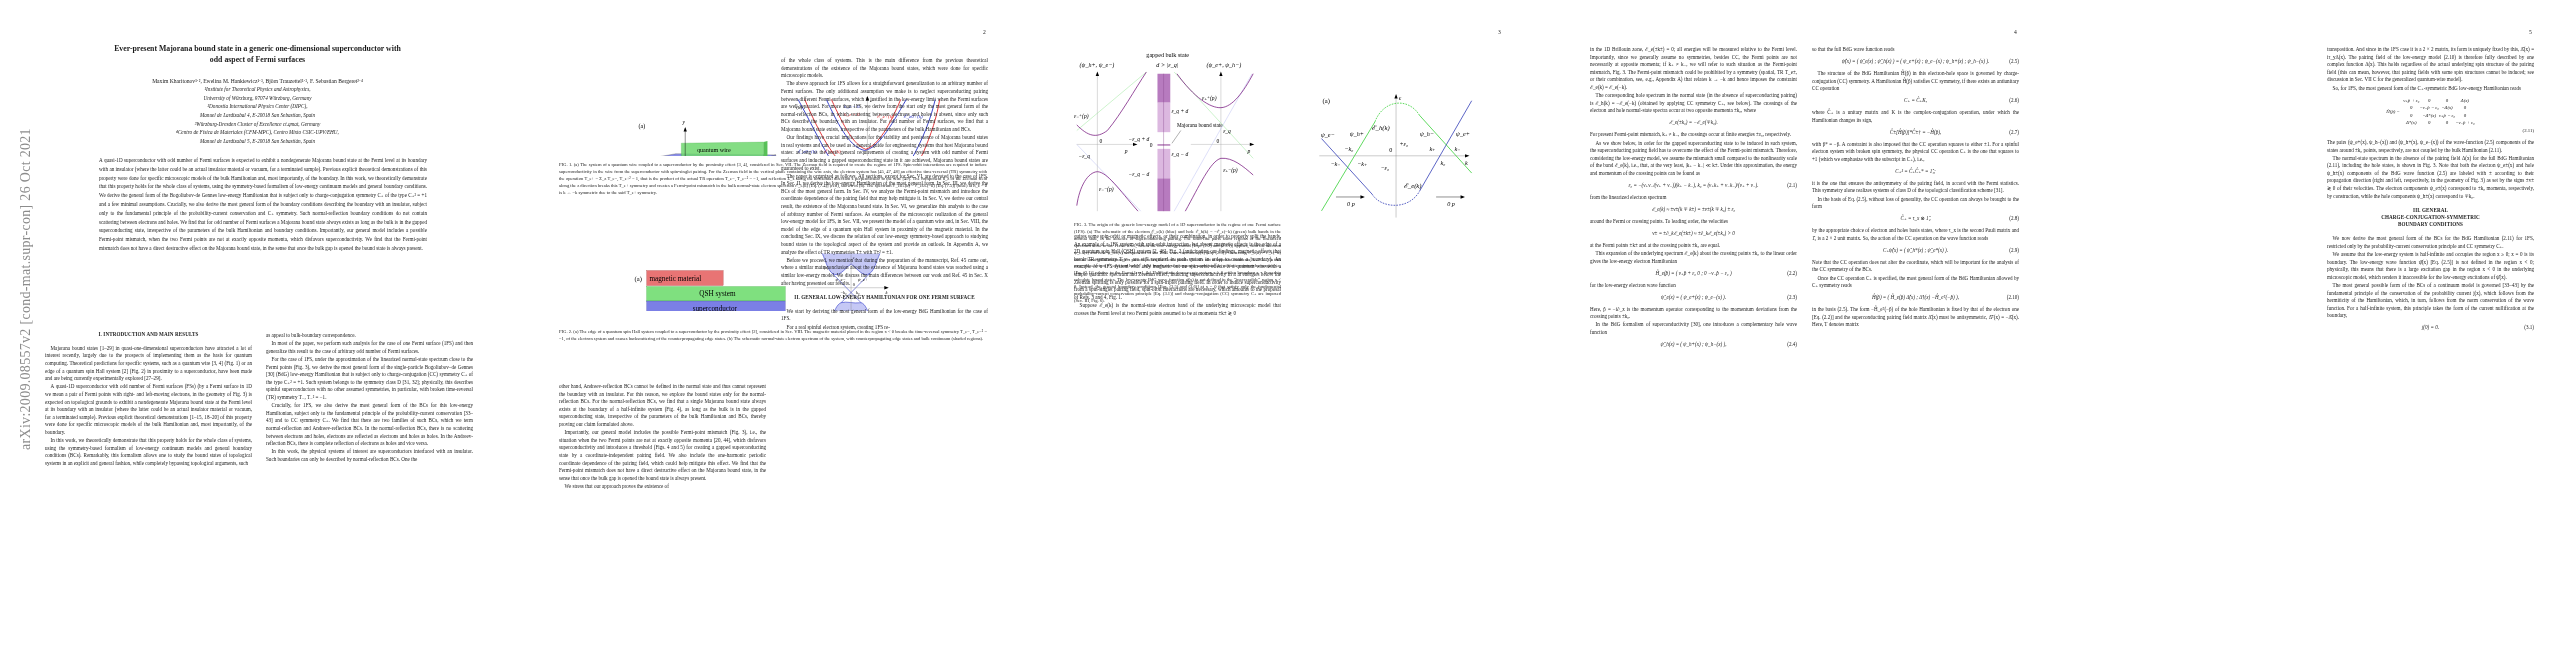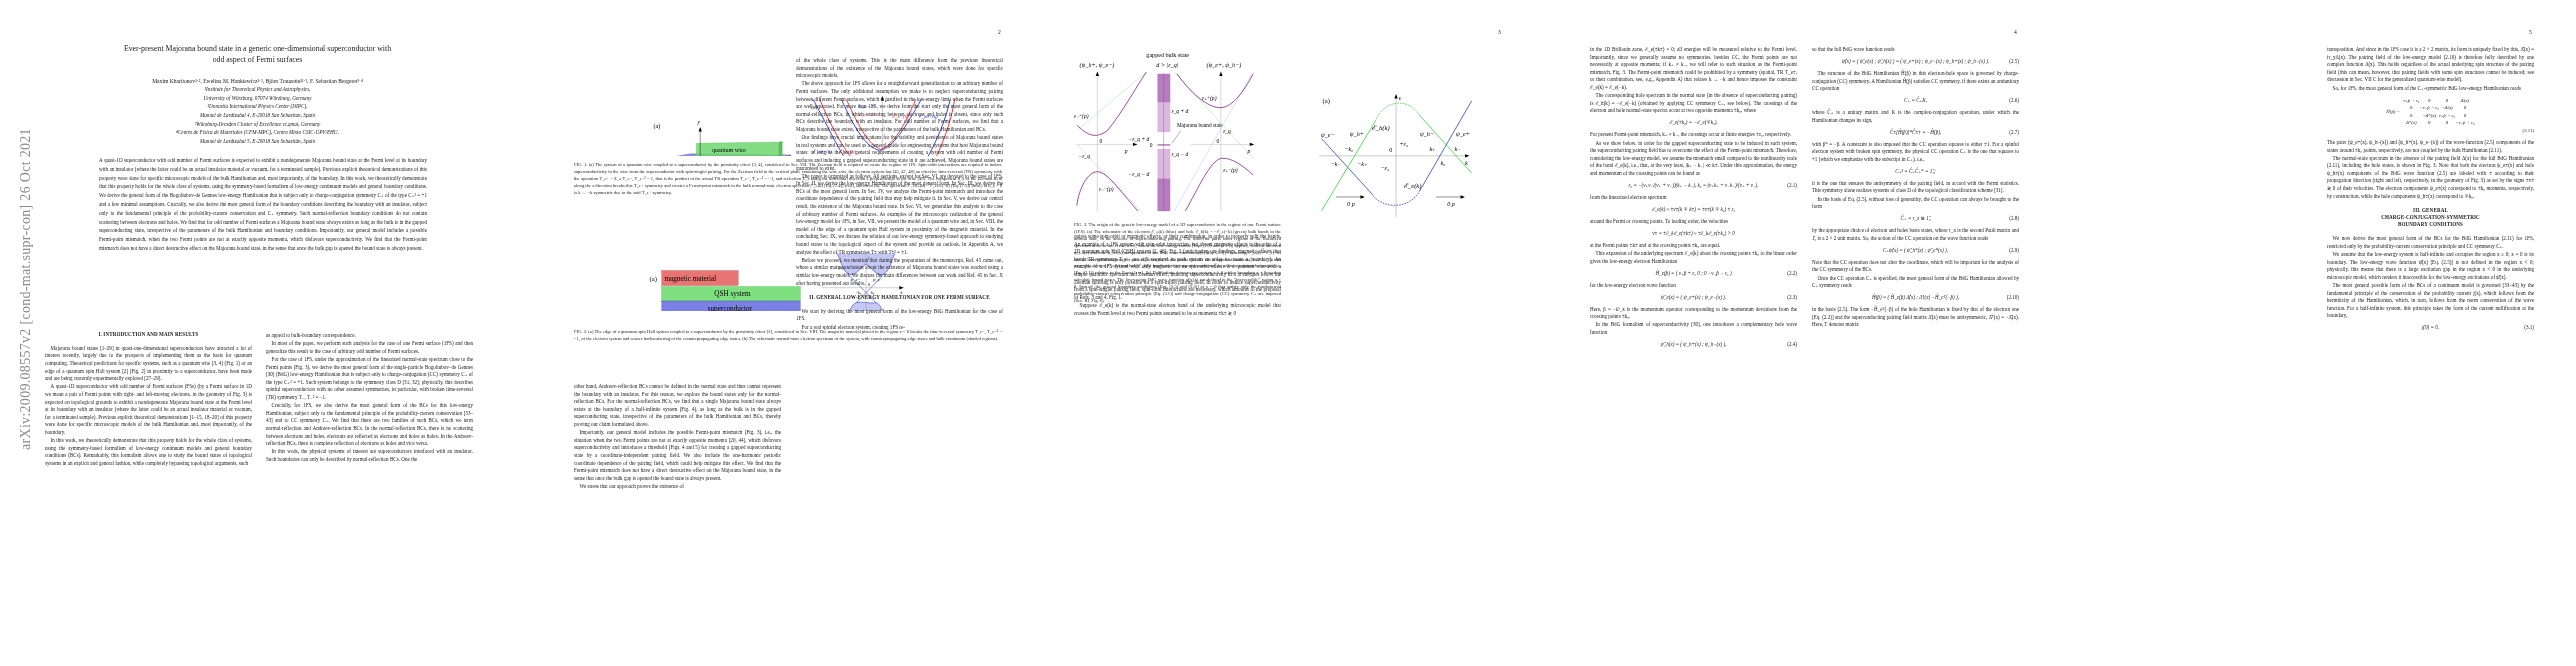--- a/index.html
+++ b/index.html
@@ -5,21 +5,21 @@
   * { box-sizing: border-box; margin: 0; padding: 0; }
   html, body { width: 2576px; height: 667px; background: #ffffff; overflow: hidden; }
   body { font-family: "Liberation Serif", "DejaVu Serif", serif; color: #1a1a1a; position: relative; }
   .page { position: absolute; top: 0; width: 515px; height: 667px; background: #fff; }
   .pnum { position: absolute; top: 29px; font-size: 5.6px; }
   .col { position: absolute; width: 207px; font-size: 5.1px; line-height: 7.6px; text-align: justify; }
   .col p { text-indent: 5.6px; margin-bottom: 0.6px; }
   .col p.noindent { text-indent: 0; }
   .sec { text-align: center; font-weight: bold; font-size: 5.1px; line-height: 7.2px; margin: 6.7px 0 6.7px 0; letter-spacing: 0.1px; }
   .cap { font-size: 4.6px; line-height: 6.9px; text-align: justify; }
-  .title { position: absolute; left: 33px; width: 449px; top: 43px; text-align: center; font-weight: normal; font-size: 7.8px; line-height: 11px; }
+  .title { position: absolute; left: 33px; width: 449px; top: 43px; text-align: center; font-weight: bold; font-size: 7.8px; line-height: 11px; }
   .authors { position: absolute; left: 33px; width: 449px; top: 77px; text-align: center; font-size: 5.6px; line-height: 8.3px; }
   .aff { font-style: italic; font-size: 5.2px; line-height: 8.6px; }
   .abstract { position: absolute; left: 99px; width: 328px; top: 156px; font-size: 5.1px; line-height: 8.8px; text-align: justify; }
   .stamp { position: absolute; left: 3.3px; top: 139px; width: 16.7px; height: 311px; }
   .stamp span { position: absolute; left: 14.5px; top: 311px; transform-origin: 0 0; transform: rotate(-90deg); white-space: nowrap; font-size: 14px; color: #8c8c8c; font-family: "Liberation Serif", serif; letter-spacing: 0.3px; }
   .fig { position: absolute; }
   .eq { text-align: center; margin: 4.4px 0; position: relative; font-style: italic; }
   .eq .num { position: absolute; right: 0; top: 0; font-style: normal; }
 </style>
 </head>
@@ -53,21 +53,21 @@
   </div>
   <div class="col" style="left:266px; top:332px;">
     <p class="noindent">as appeal to bulk-boundary correspondence.</p>
     <p>In most of the paper, we perform such analysis for the case of one Fermi surface (1FS) and then generalize this result to the case of arbitrary odd number of Fermi surfaces.</p>
     <p>For the case of 1FS, under the approximation of the linearized normal-state spectrum close to the Fermi points (Fig. 3), we derive the most general form of the single-particle Bogoliubov–de Gennes [30] (BdG) low-energy Hamiltonian that is subject only to charge-conjugation (CC) symmetry C₊ of the type C₊² = +1. Such system belongs to the symmetry class D [31, 32]; physically, this describes spinful superconductors with no other assumed symmetries, in particular, with broken time-reversal (TR) symmetry T₋, T₋² = −1.</p>
     <p>Crucially, for 1FS, we also derive the most general form of the BCs for this low-energy Hamiltonian, subject only to the fundamental principle of the probability-current conservation [33–43] and to CC symmetry C₊. We find that there are two families of such BCs, which we term normal-reflection and Andreev-reflection BCs. In the normal-reflection BCs, there is no scattering between electrons and holes, electrons are reflected as electrons and holes as holes. In the Andreev-reflection BCs, there is complete reflection of electrons as holes and vice versa.</p>
     <p>In this work, the physical systems of interest are superconductors interfaced with an insulator. Such boundaries can only be described by normal-reflection BCs. One the</p>
   </div>
 </div>
 
-<div class="page" style="left:530px;">
+<div class="page" style="left:515px;">
   <div class="pnum" style="left:468px;">2</div>
 
   <div class="fig" style="left:44px; top:56px; width:428px; height:100px;">
     <svg width="428" height="100" viewBox="0 0 770 180">
 
       <polygon points="110,92 290,80 310,80 312,88 290,92 " fill="none"></polygon>
       <polygon points="110,193 130,193 330,197 390,176 390,172 110,193" fill="#7b7fe6" opacity="0"></polygon>
       <polygon points="112,193 210,176 390,178 330,197" fill="#8a8ee8" stroke="#555" stroke-width="0.6"></polygon>
       <polygon points="112,193 330,197 330,230 112,224" fill="#7b7fe6" stroke="#555" stroke-width="0.6"></polygon>
       <polygon points="330,197 390,178 390,208 330,230" fill="#6f73d8" stroke="#555" stroke-width="0.6"></polygon>

